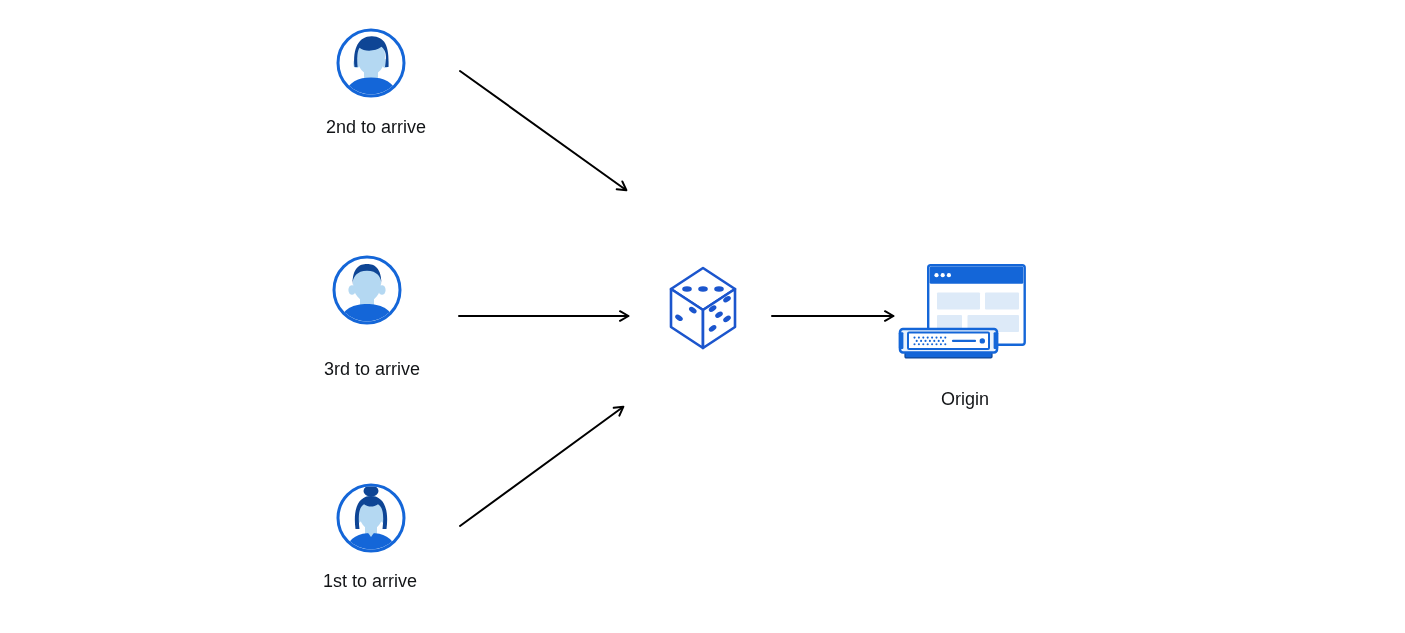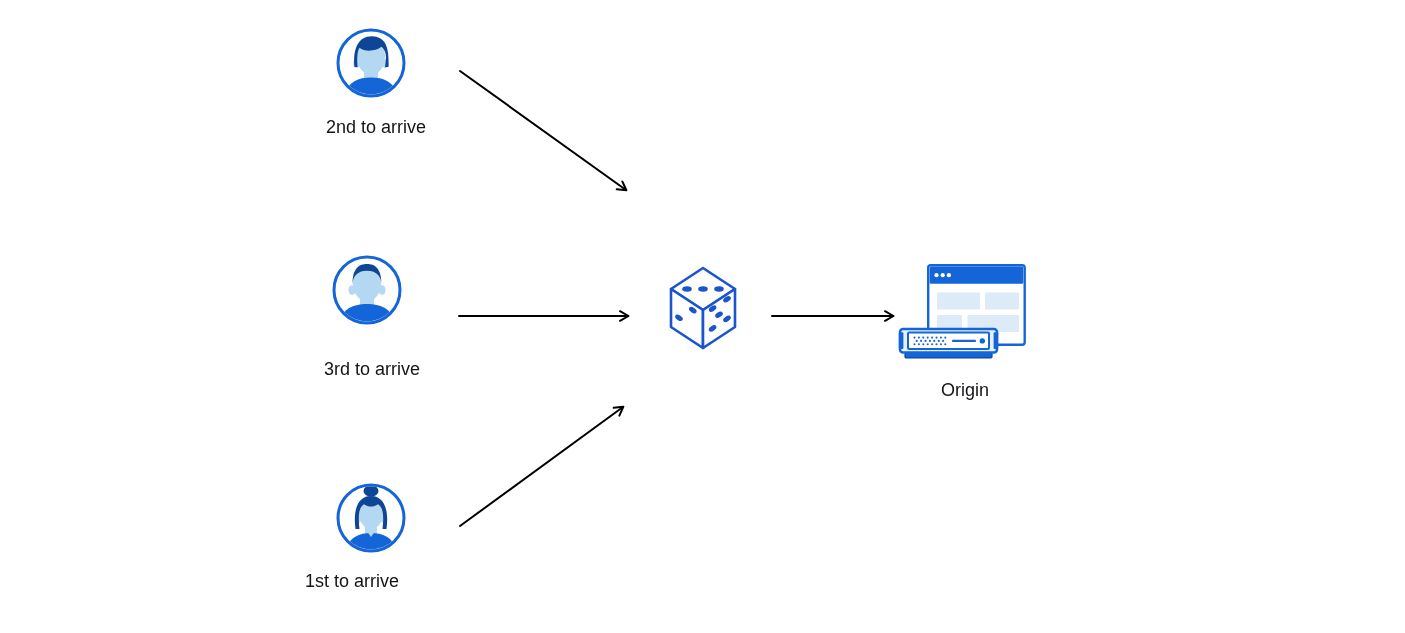--- a/index.html
+++ b/index.html
@@ -108,21 +108,21 @@
       <path class="f-skin" d="M30,40 h12 v14 h-12 z"></path>
       <path class="f-blue" d="M9,74 C11,56.5 23,51 36,51 C49,51 61,56.5 63,74 Z"></path>
       <path class="f-skin" d="M33.2,51 L36,55 L38.8,51 Z"></path>
       <ellipse class="f-skin" cx="23.5" cy="36.5" rx="2.8" ry="4.2"></ellipse>
       <ellipse class="f-skin" cx="48.5" cy="36.5" rx="2.8" ry="4.2"></ellipse>
       <path class="f-skin" d="M24,30.5 C24,17.5 30,13.5 36,13.5 C42,13.5 48,17.5 48,30.5 C48,40.5 42,47.5 36,47.5 C30,47.5 24,40.5 24,30.5 Z"></path>
       <ellipse class="f-navy" cx="36" cy="9" rx="7.5" ry="5.6"></ellipse>
       <path class="f-navy" d="M20.5,47 C17.5,24 25,14 36,14 C47,14 54.5,24 51.5,47 L47.5,47 C49.5,30 47,24.8 43,22.2 C38.5,25.4 33.5,25.4 29,22.2 C25,24.8 22.5,30 24.5,47 Z"></path>
     </g>
   </svg>
-  <div class="node-label" style="left:352px;top:570px">1st to arrive</div>
+  <div class="node-label" style="left:370px;top:570px">1st to arrive</div>
 
   <svg class="abs" style="left:668px;top:266px" width="70" height="84" viewBox="0 0 70 84">
     <g>
       <path class="dice-face" d="M35,2 L67,23 L35,44 L3,23 Z"></path>
       <path class="dice-face" d="M3,23 L35,44 L35,82 L3,61 Z"></path>
       <path class="dice-face" d="M35,44 L67,23 L67,61 L35,82 Z"></path>
 
       <ellipse class="pip" cx="19" cy="23" rx="4.8" ry="2.7"></ellipse>
       <ellipse class="pip" cx="35" cy="23" rx="4.8" ry="2.7"></ellipse>
       <ellipse class="pip" cx="51" cy="23" rx="4.8" ry="2.7"></ellipse>
@@ -181,15 +181,15 @@
           <circle cx="29.7" cy="80.2" r="1.05"></circle>
           <circle cx="34.1" cy="80.2" r="1.05"></circle>
           <circle cx="38.5" cy="80.2" r="1.05"></circle>
           <circle cx="42.9" cy="80.2" r="1.05"></circle>
           <circle cx="47.3" cy="80.2" r="1.05"></circle>
       </g>
       <line x1="55" y1="76.9" x2="77" y2="76.9" stroke="var(--primary_blue)" stroke-width="2.2" stroke-linecap="round"></line>
       <circle class="f-blue" cx="84.3" cy="76.9" r="2.7"></circle>
     </g>
   </svg>
-  <div class="node-label" style="left:965px;top:379px">Origin</div>
+  <div class="node-label" style="left:965px;top:388px">Origin</div>
 
 </div>
 
 </body></html>

